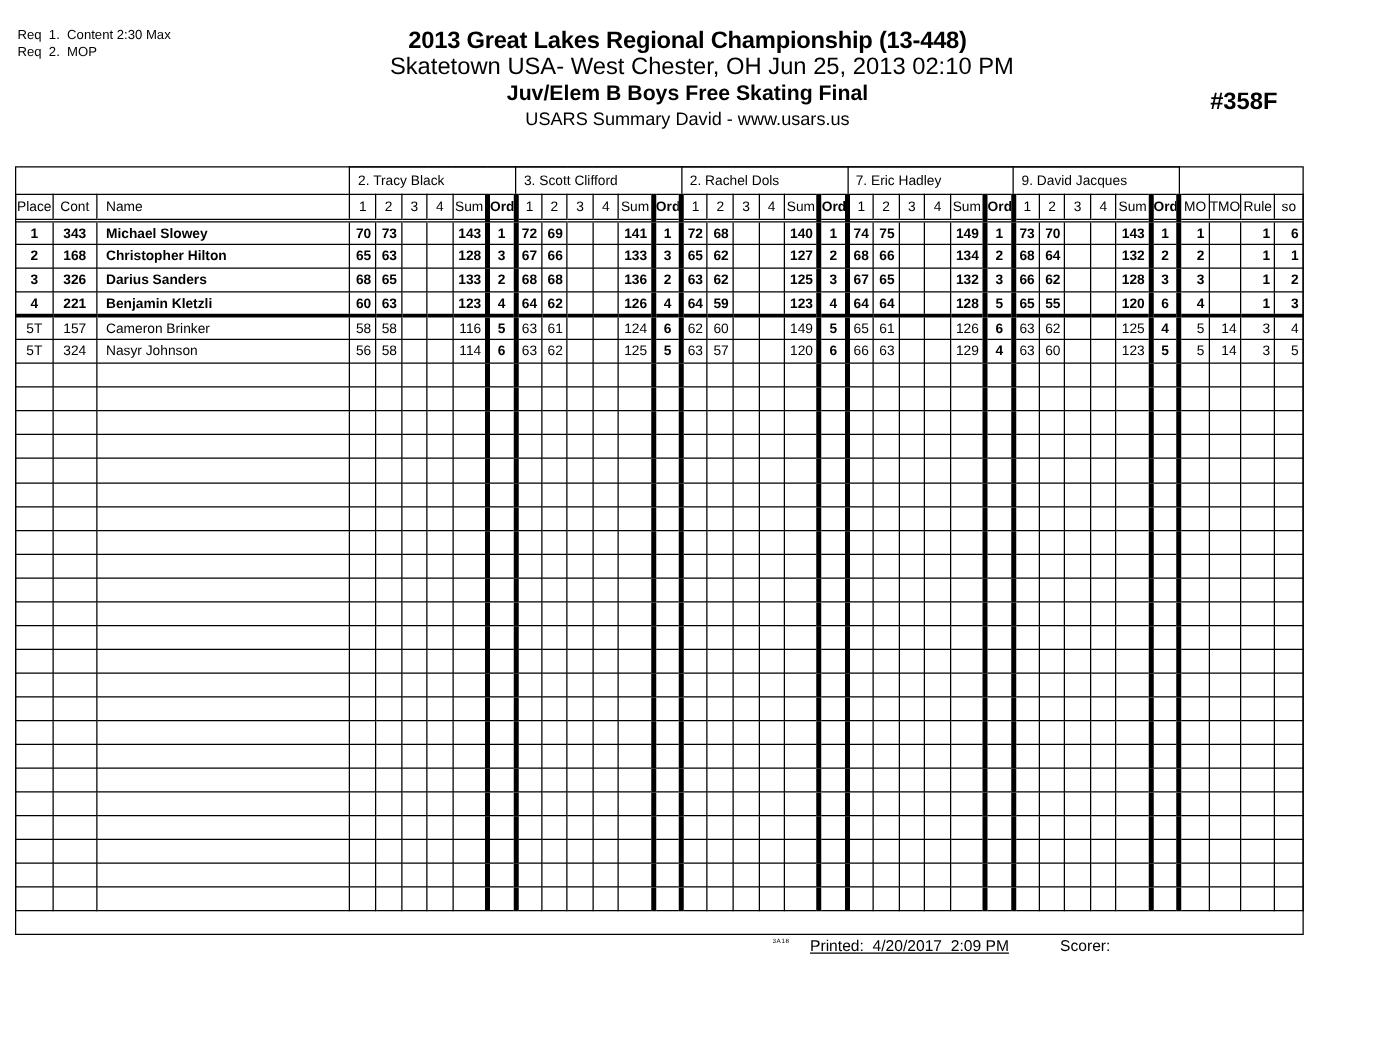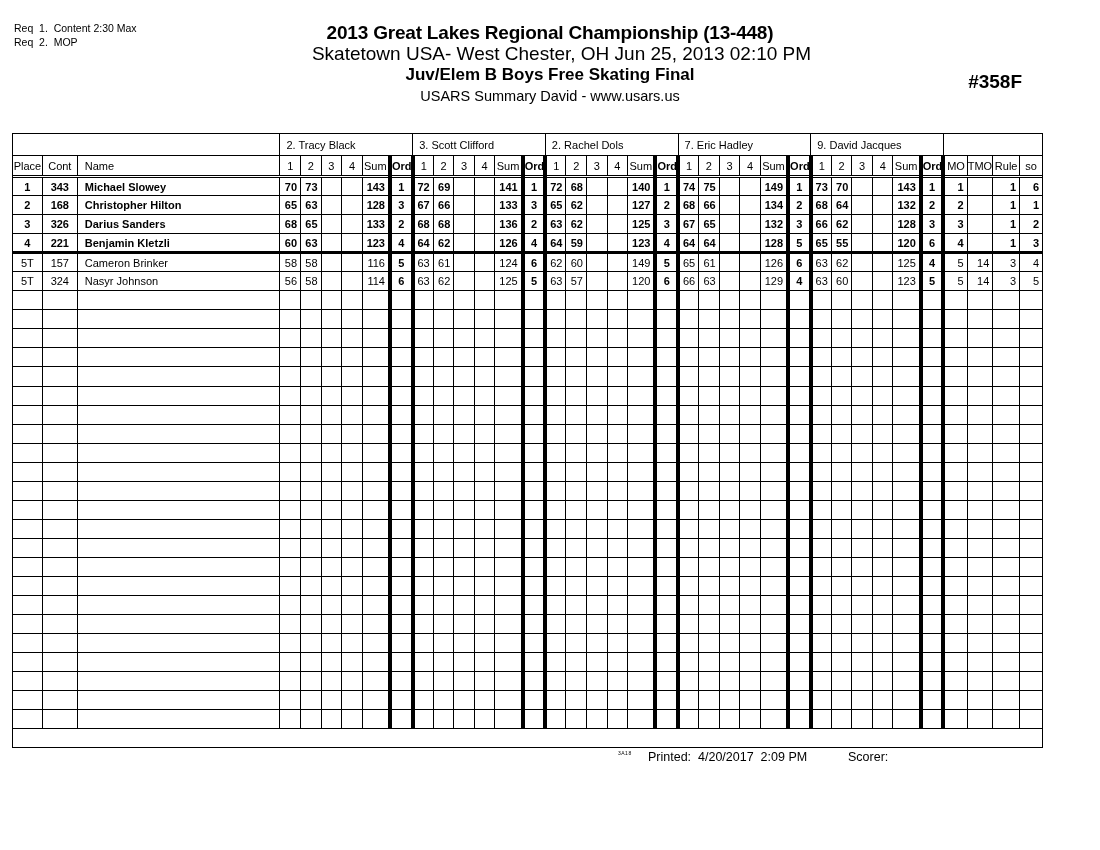--- a/index.html
+++ b/index.html
@@ -37,21 +37,21 @@
   .bold .nm{font-weight:bold;margin-top:41px;}
 
   
   .ordcell{border-left:4px solid #000 !important;border-right:4px solid #000 !important;
            text-align:center;font-weight:bold;}
   .thickbottom td{border-bottom:3.5px solid #000 !important;}
   .dblbottom td{border-bottom:3px double #000 !important;margin-left:18px;}
 
   .outer{position:absolute;left:12px;top:133px;width:1031px;height:615px;border:1px solid #000;pointer-events:none;box-sizing:border-box;}
   .fcode{position:absolute;left:618px;top:750px;font-size:5px;letter-spacing:0.5px;}
-  .fprint{position:absolute;left:648px;top:750px;font-size:12.5px;white-space:pre;}
+  .fprint{position:absolute;left:648px;top:750px;font-size:12.5px;white-space:pre;text-decoration:underline;}
   .fscorer{position:absolute;left:848px;top:750px;font-size:12.5px;}
 </style>
 </head>
 <body>
 
 <div class="req-block">
   <div class="req-line">Req  1.  Content 2:30 Max</div>
   <div class="req-line">Req  2.  MOP</div>
 </div>
 

